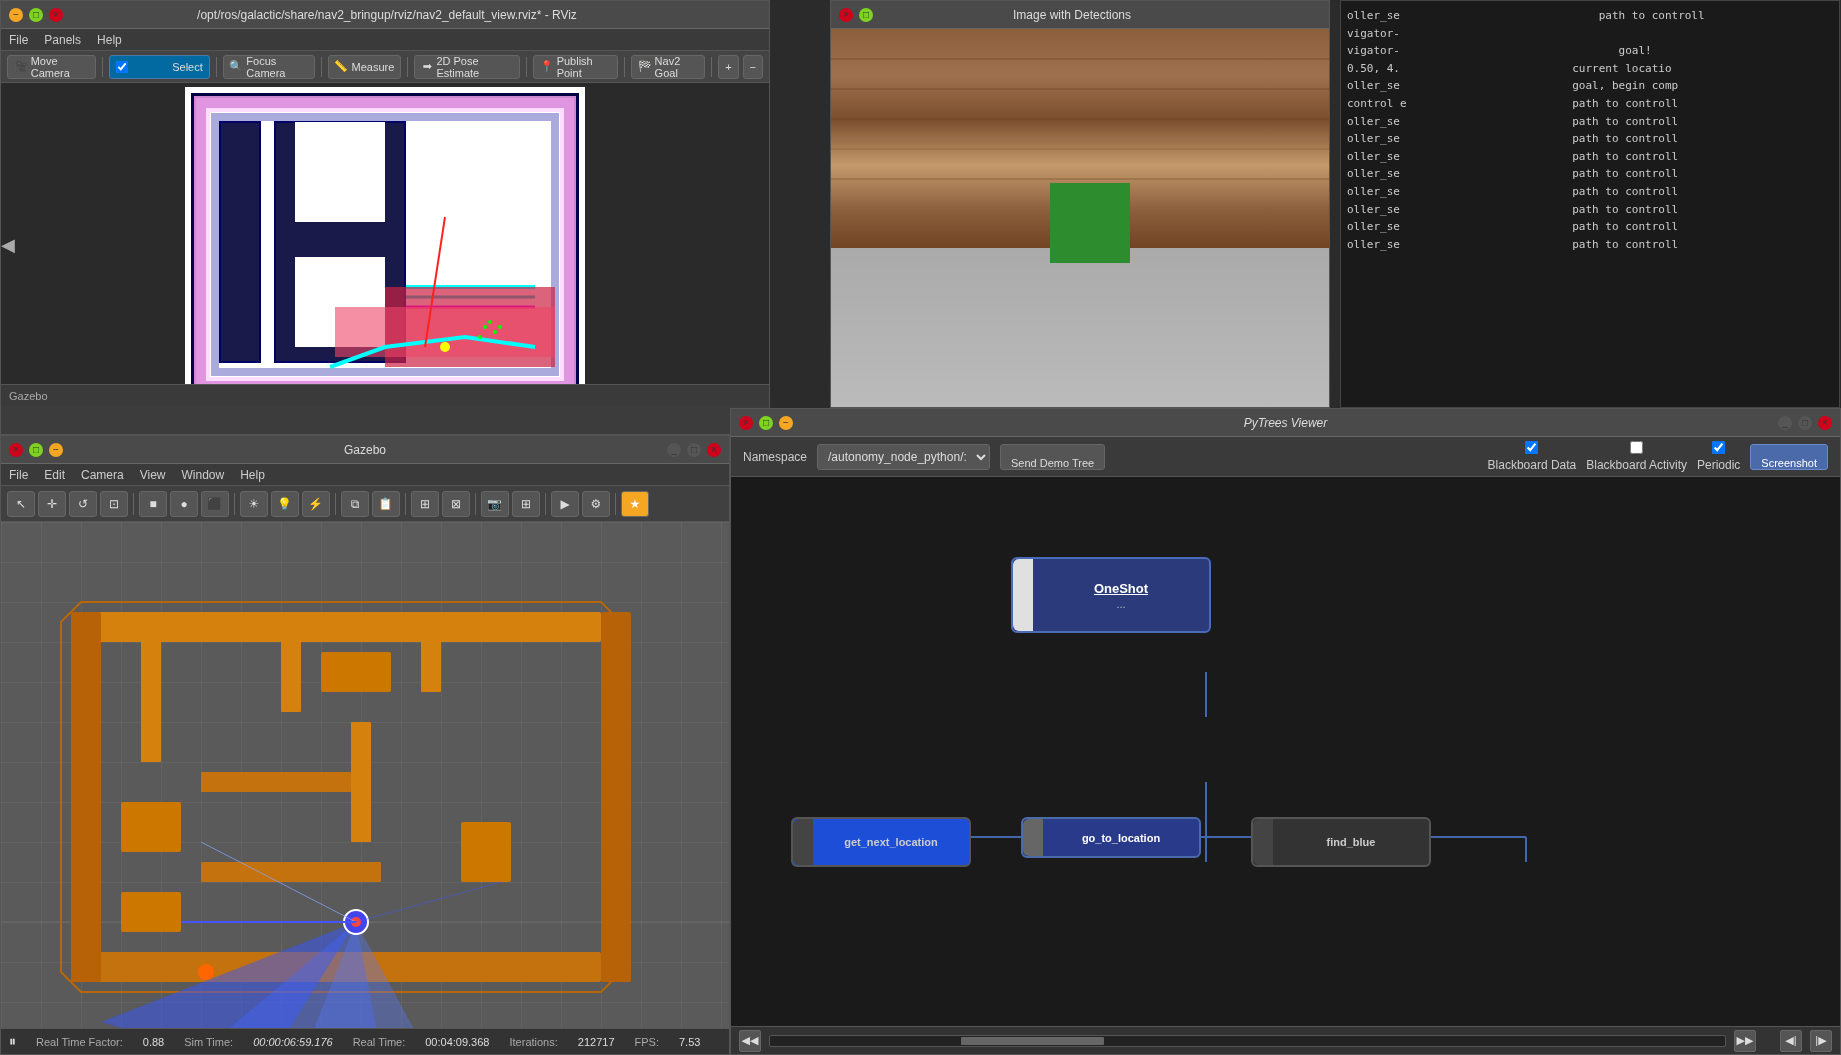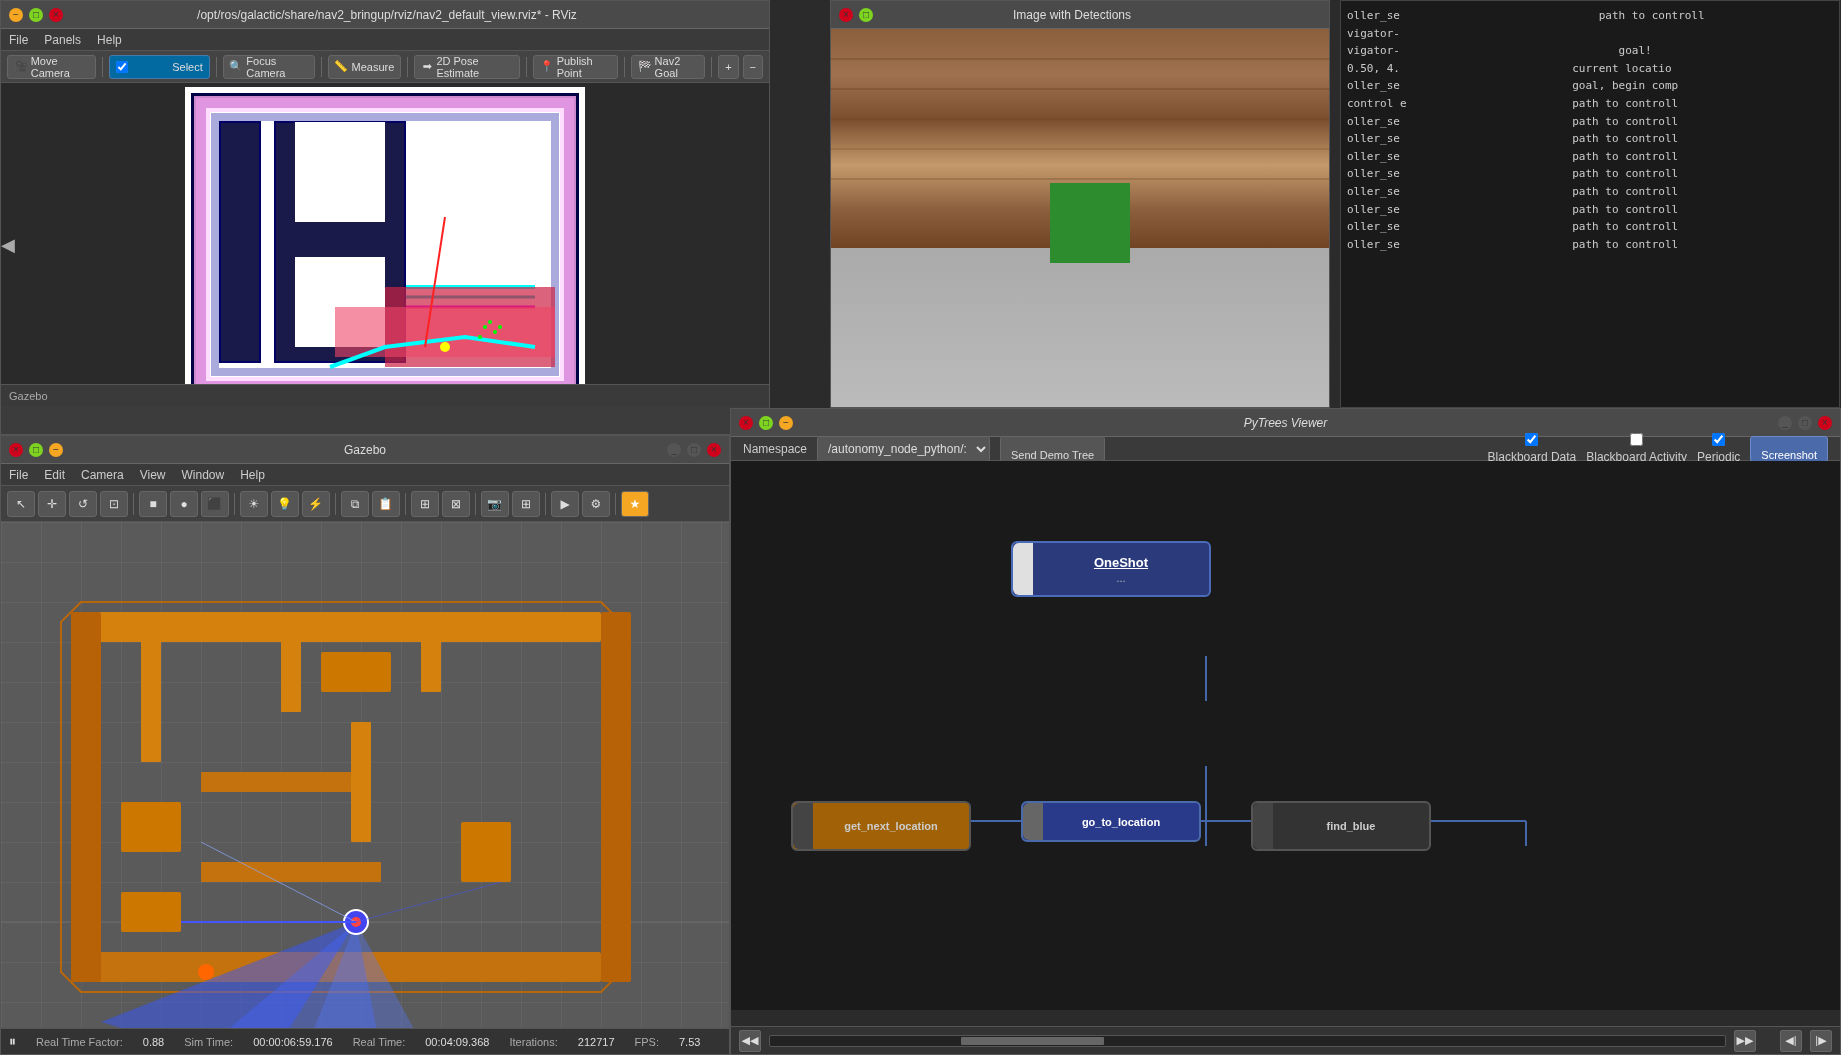--- a/index.html
+++ b/index.html
@@ -277,21 +277,21 @@
       background: #4a4a4a;
       display: flex;
       align-items: center;
       justify-content: space-between;
       padding: 0 8px;
       color: #ddd;
       font-size: 12px;
       border-bottom: 1px solid #666;
     }
     #pytrees-toolbar {
-      height: 24px;
+      height: 40px;
       background: #3a3a3a;
       display: flex;
       align-items: center;
       padding: 0 12px;
       gap: 10px;
       border-bottom: 1px solid #555;
       justify-content: flex-end;
     }
     .pt-label { color: #ccc; font-size: 12px; }
     .pt-select {
@@ -351,40 +351,40 @@
     .node-indicator {
       width: 20px;
       height: 100%;
       border-radius: 6px 0 0 6px;
       display: flex; align-items: center; justify-content: center;
     }
 
     
     .node-oneshot {
       top: 80px; left: 280px;
-      width: 200px; height: 56px;
+      width: 200px; height: 76px;
       background: #2a3a7a;
       border: 2px solid #4a6aba;
     }
     .node-oneshot .node-indicator { background: #e0e0e0; }
 
     
     .node-search {
       top: 200px; left: 280px;
       width: 200px; height: 60px;
       background: #2a3a7a;
       border: 2px solid #4a6aba;
     }
     .node-search .node-indicator { background: #f5a623; }
 
     
     .node-get-next {
       top: 340px; left: 60px;
       width: 180px; height: 50px;
-      background: #a16207;
+      background: #1d4ed8;
       border: 2px solid #555;
     }
     .node-get-next .node-indicator { background: #444; }
 
     
     .node-goto {
       top: 340px; left: 290px;
       width: 180px; height: 41px;
       background: #2a3a8a;
       border: 2px solid #4a6aaa;
@@ -705,21 +705,21 @@
 
       <circle cx="205" cy="450" r="8" fill="#ff6600"></circle>
     </svg>
   </div>
 
   <div id="gazebo-statusbar">
     <div style="color:#ddd;font-size:14px;cursor:pointer;">⏸</div>
     <span style="color:#aaa;">Real Time Factor:</span>
     <span style="color:#ddd;">0.88</span>
     <span style="color:#aaa;">Sim Time:</span>
-    <span style="color:#ddd;">00:00:06:59.176</span>
+    <span style="color:#ddd;font-style:italic;">00:00:06:59.176</span>
     <span style="color:#aaa;">Real Time:</span>
     <span style="color:#ddd;">00:04:09.368</span>
     <span style="color:#aaa;">Iterations:</span>
     <span style="color:#ddd;">212717</span>
     <span style="color:#aaa;">FPS:</span>
     <span style="color:#ddd;">7.53</span>
   </div>
 </div>
 
 <div id="pytrees-window">

